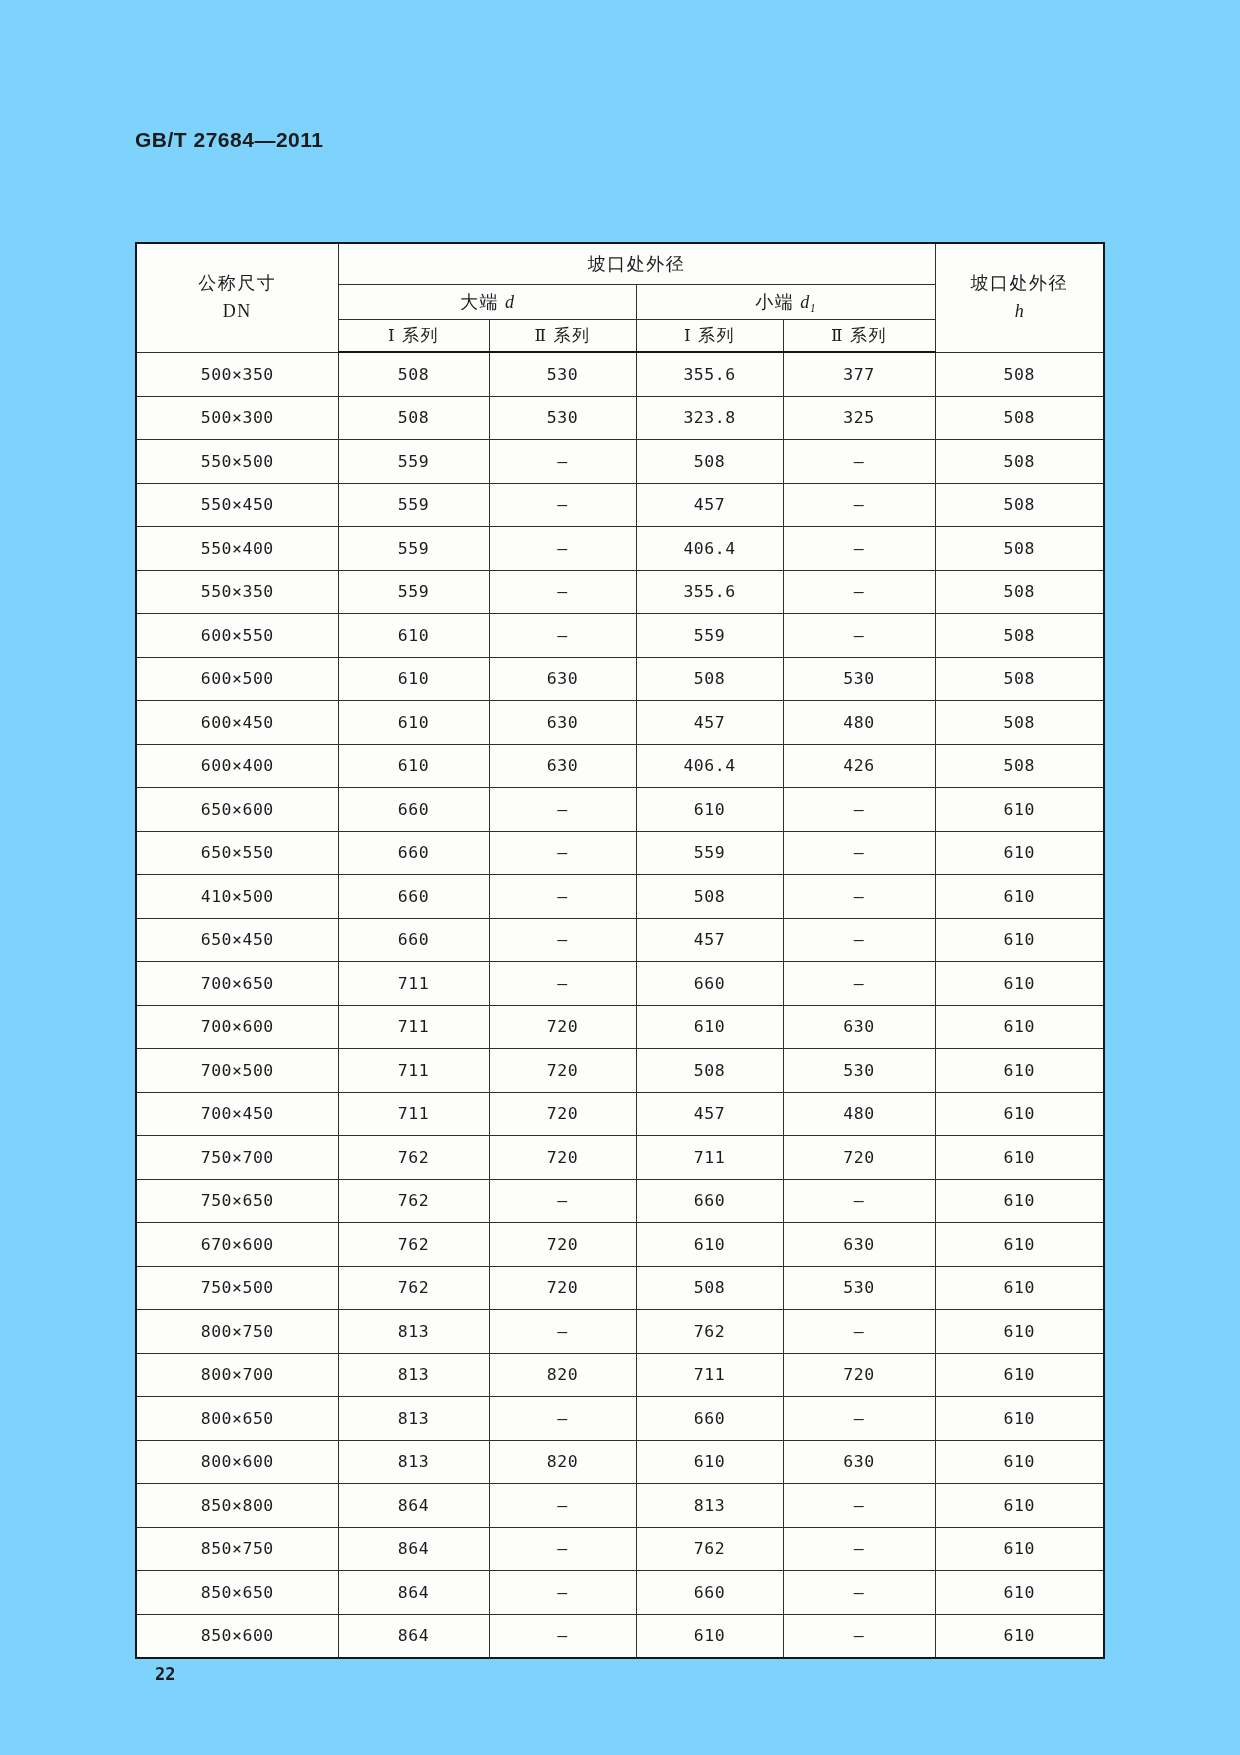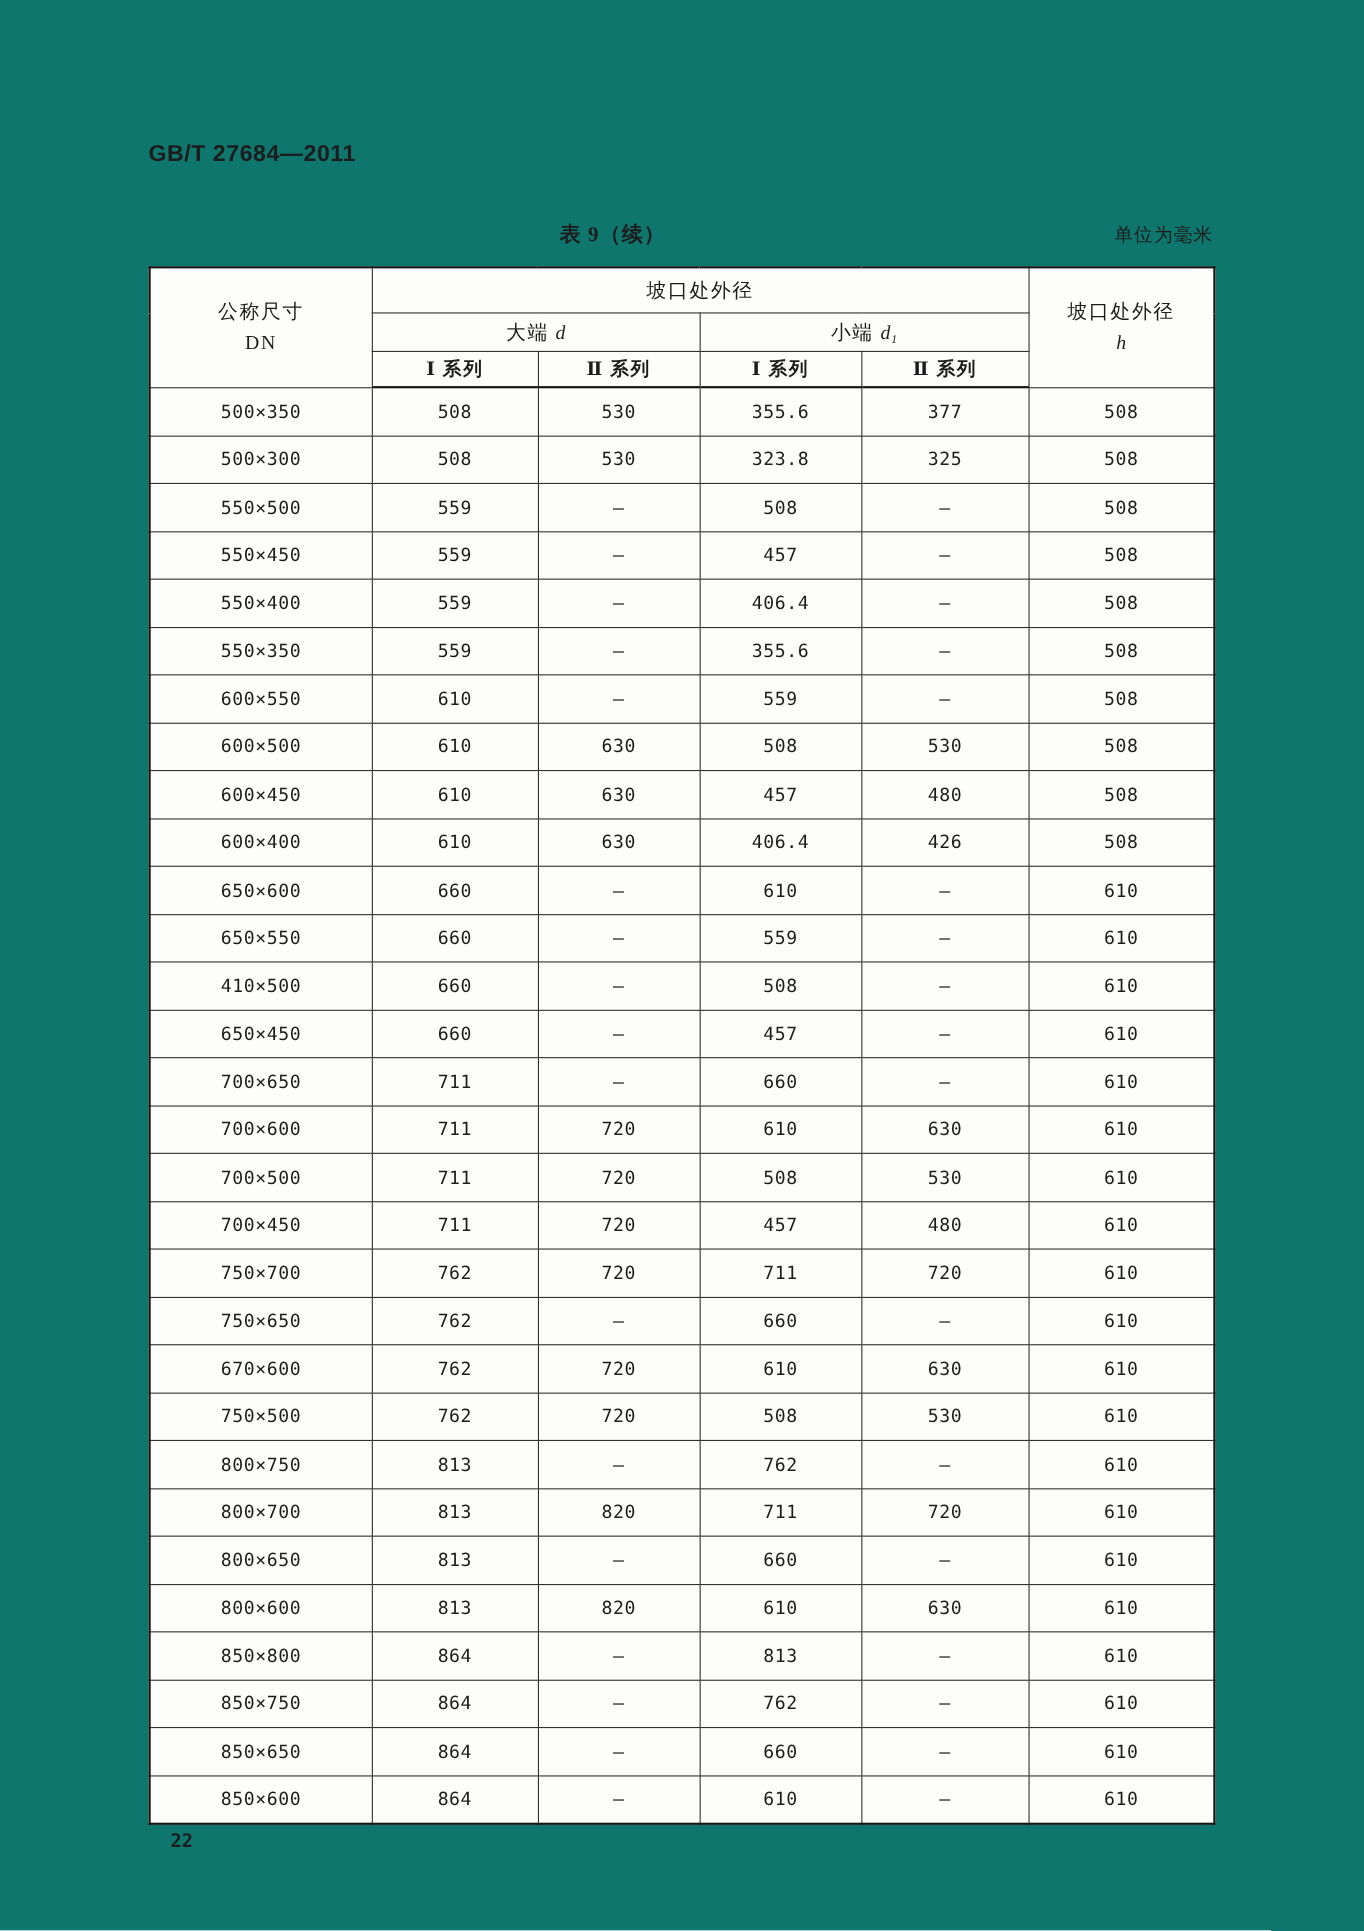--- a/index.html
+++ b/index.html
@@ -1,20 +1,20 @@
 <!DOCTYPE html>
 <html><head>
 <meta charset="utf-8">
 <style>
   html, body { margin: 0; padding: 0; background: #e8e8e8; }
   .page {
     position: relative;
     width: 1240px;
     height: 1755px;
-    background: #0f766e;
+    background: #7dd3fc;
     font-family: "Liberation Serif", "DejaVu Serif", serif;
     color: #1c1c1c;
     overflow: hidden;
   }
   .doc-code {
     position: absolute;
     left: 135px;
     top: 128px;
     font-family: "Liberation Sans", "DejaVu Sans", sans-serif;
     font-weight: bold;
@@ -55,21 +55,21 @@
   }
   table.dim th, table.dim td {
     border: 1.5px solid #303030;
     text-align: center;
     vertical-align: middle;
     padding: 0;
   }
   table.dim { border: 2.5px solid #161616; }
   table.dim thead tr.r1 th { height: 40px; }
   table.dim thead tr.r2 th { height: 34px; }
-  table.dim thead tr.r3 th { height: 31px; font-weight: bold; }
+  table.dim thead tr.r3 th { height: 31px; }
   table.dim thead th {
     font-weight: normal;
     font-size: 18px;
     letter-spacing: 1.5px;
     margin-left: 27px;
   }
   table.dim thead tr.r3 th { border-bottom: 2.2px solid #161616; font-size: 17px; }
   table.dim tbody td {
     height: 42.5px;
     font-family: "DejaVu Sans Mono", "Liberation Mono", monospace;
@@ -87,24 +87,20 @@
     font-weight: bold;
   }
 </style>
 </head>
 <body>
 
 <div class="page">
 
   <div class="doc-code">GB/T 27684—2011</div>
 
-  <div class="caption-row">
-    <span class="tbl-title">表 9（续）</span>
-    <span class="unit-note">单位为毫米</span>
-  </div>
 
   <table class="dim">
     <colgroup>
       <col style="width:202px">
       <col style="width:151px">
       <col style="width:147px">
       <col style="width:147px">
       <col style="width:152px">
       <col style="width:169px">
     </colgroup>

